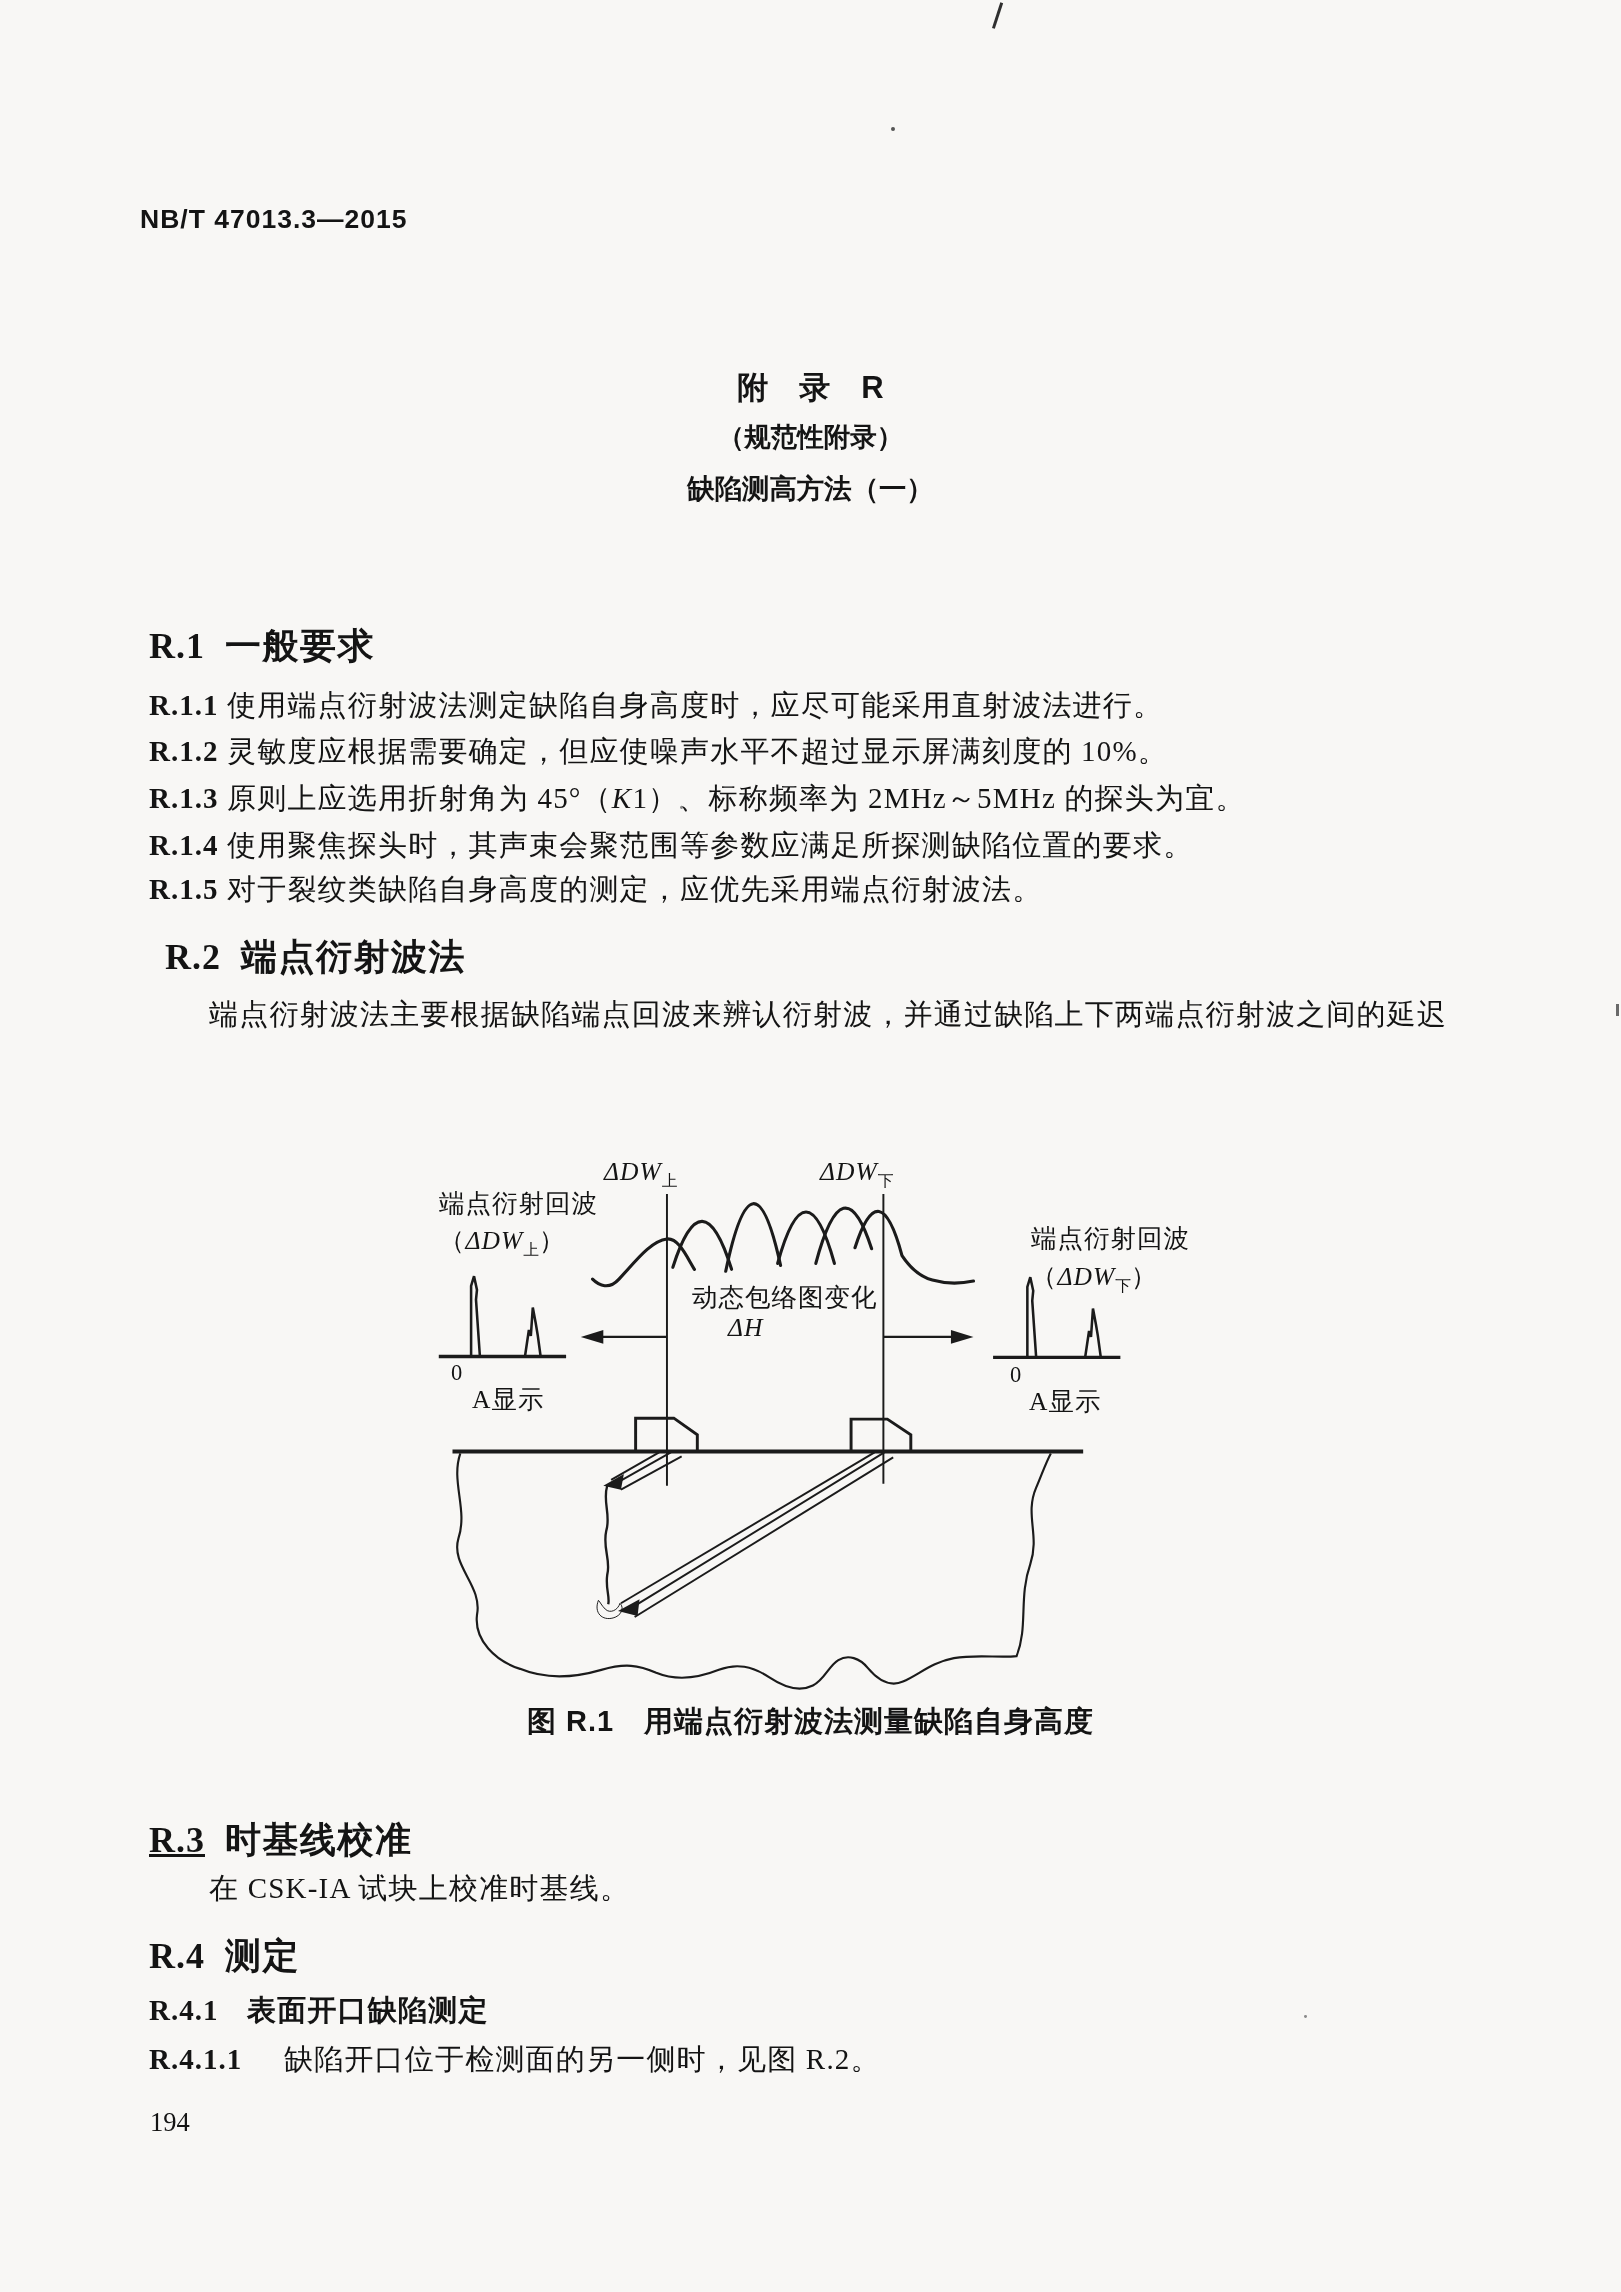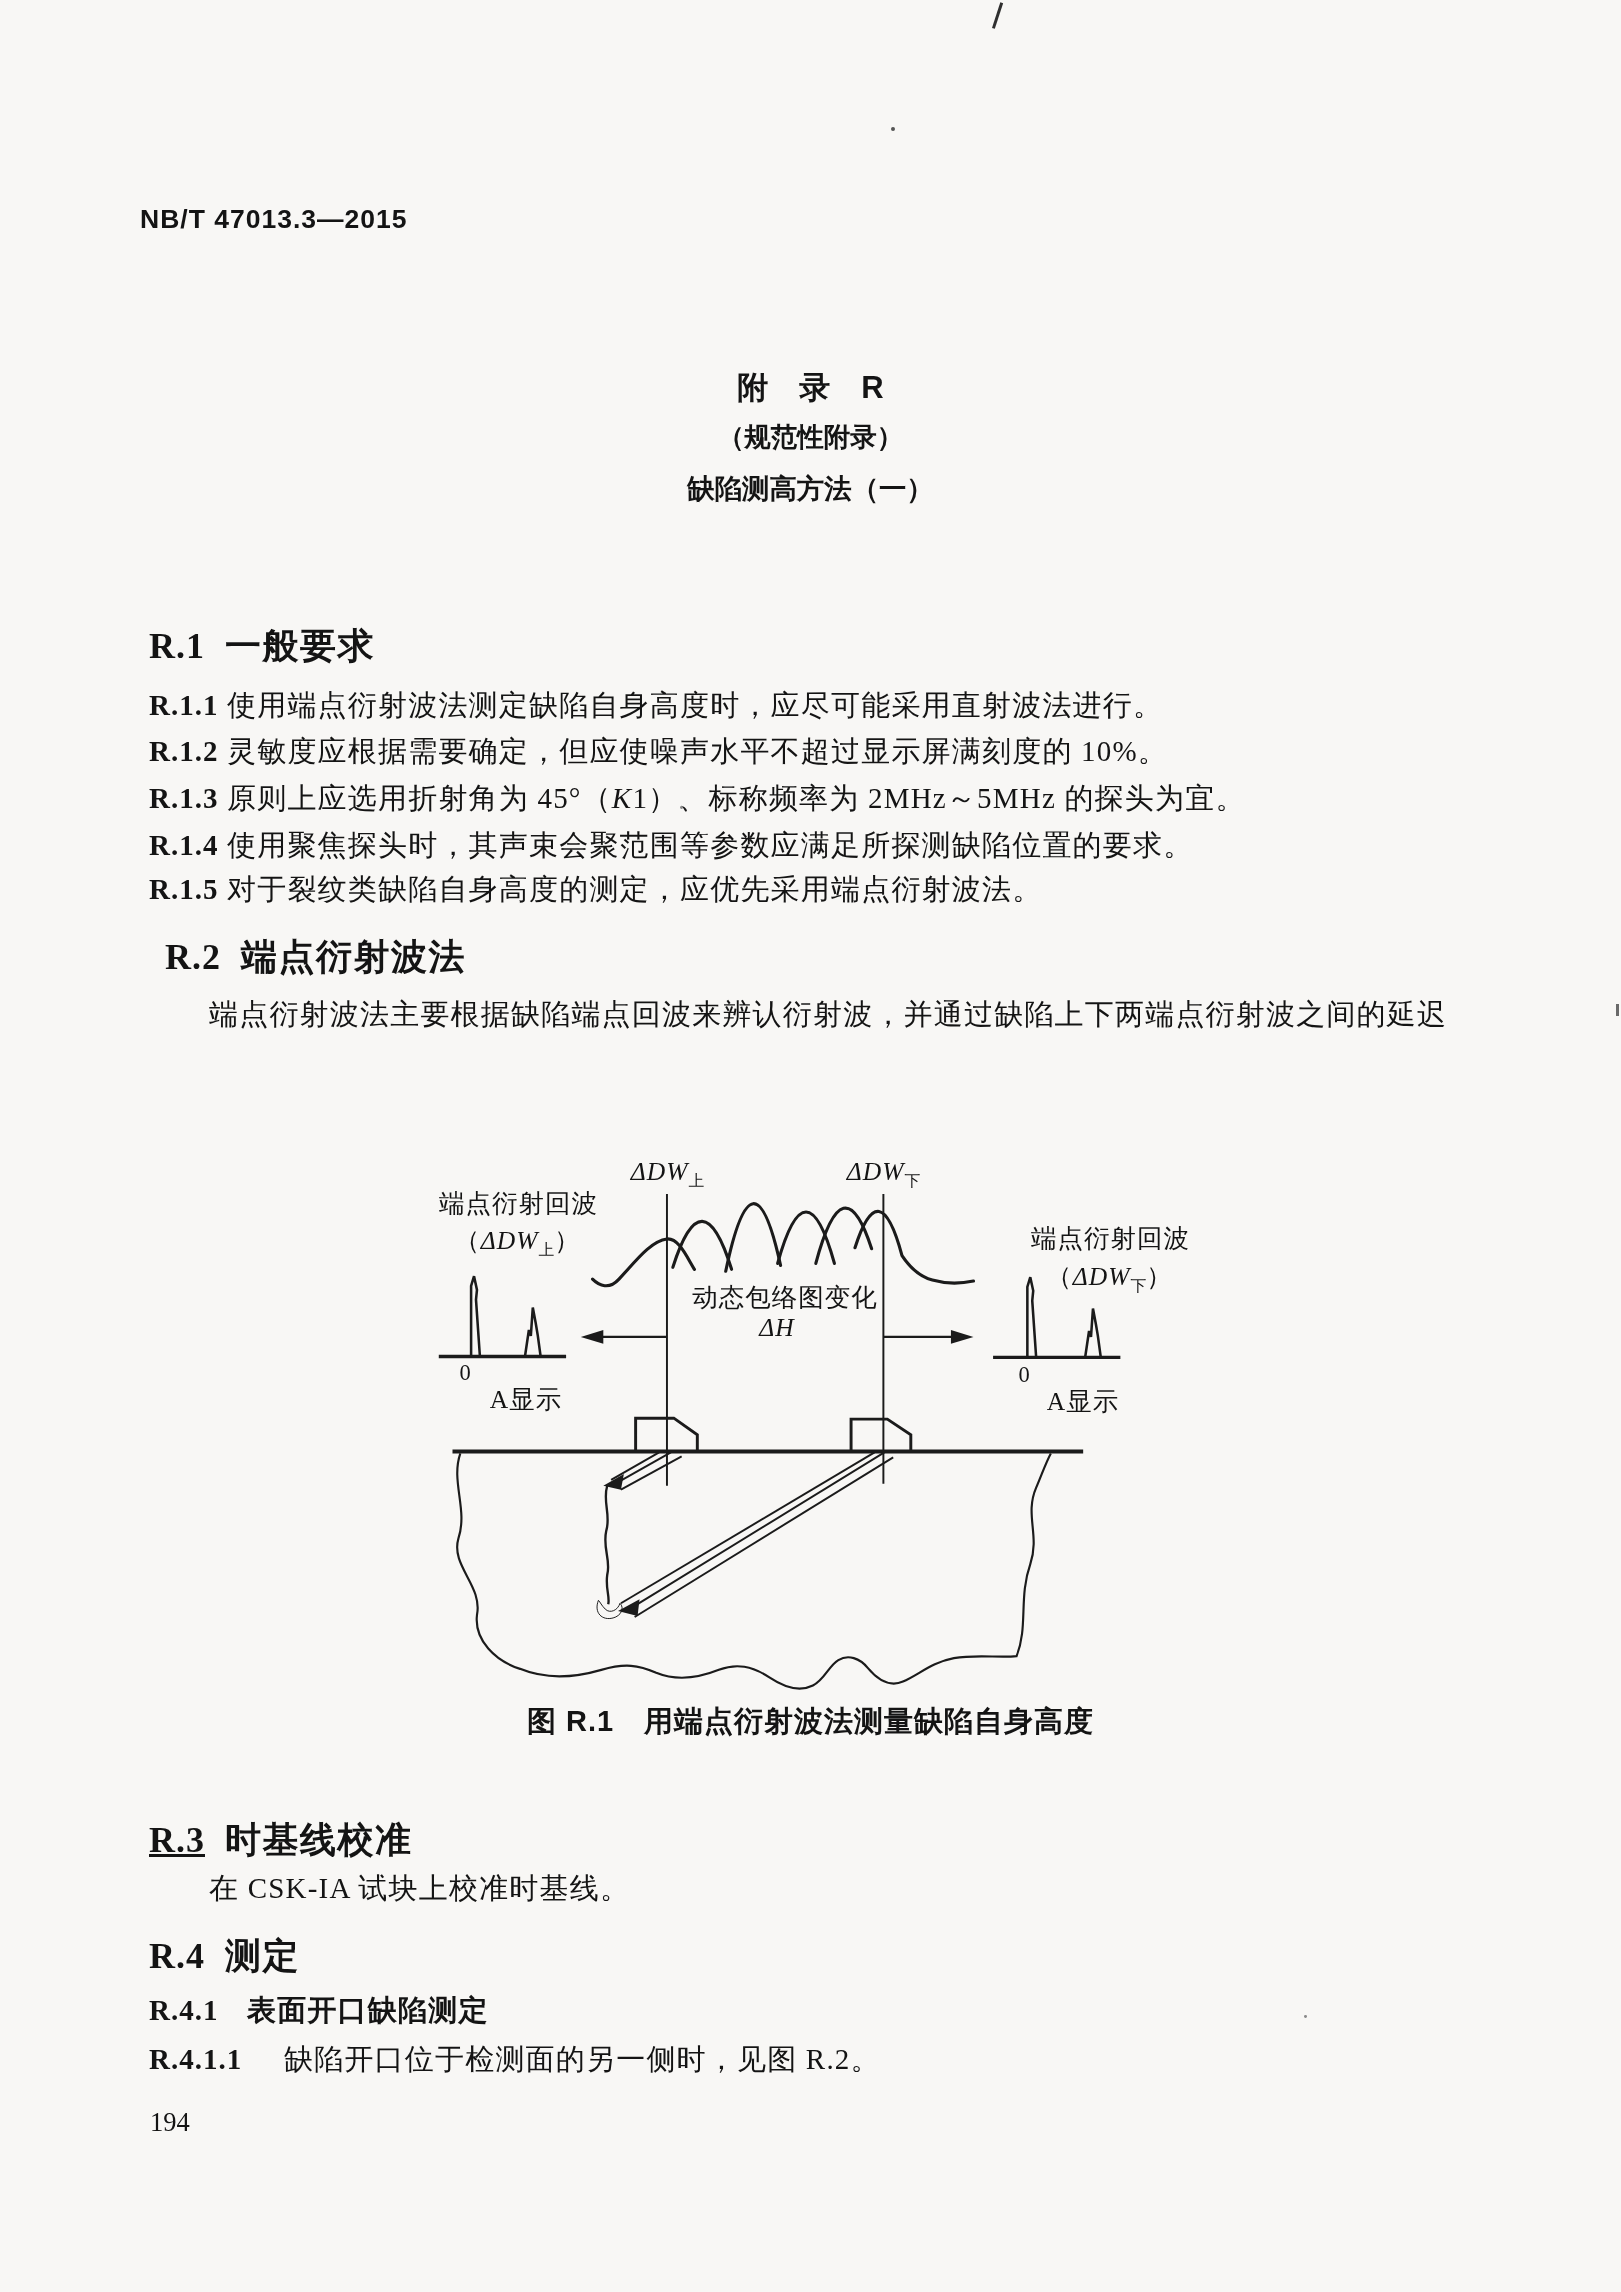--- a/index.html
+++ b/index.html
@@ -11,21 +11,21 @@
     color:#141414;
     overflow:hidden;
   }
   .line{position:absolute;white-space:nowrap;line-height:1.15;}
   .sans{font-family:"Liberation Sans","DejaVu Sans",sans-serif;}
   .bold{font-weight:bold;}
   .body-txt{font-size:29px;letter-spacing:1.2px;}
   .head-txt{font-size:36px;letter-spacing:1.5px;}
   .num{display:inline-block;font-weight:bold;letter-spacing:1px;}
   .center{left:0;width:1621px;text-align:center;}
-  .fig-label{position:absolute;white-space:nowrap;font-size:25.5px;letter-spacing:1px;text-align:center;}
+  .fig-label{position:absolute;white-space:nowrap;font-size:25.5px;letter-spacing:1px;text-align:left;}
   .dw{font-style:italic;font-family:"Liberation Serif","DejaVu Serif",serif;}
   .dw sub{font-style:normal;font-size:0.62em;letter-spacing:0;}
   .speck{position:absolute;background:#555;border-radius:50%;}
   svg{position:absolute;overflow:visible;}
   svg path,svg line{stroke:#1b1b1b;fill:none;}
 </style>
 </head>
 <body>
 
 <div class="page">

